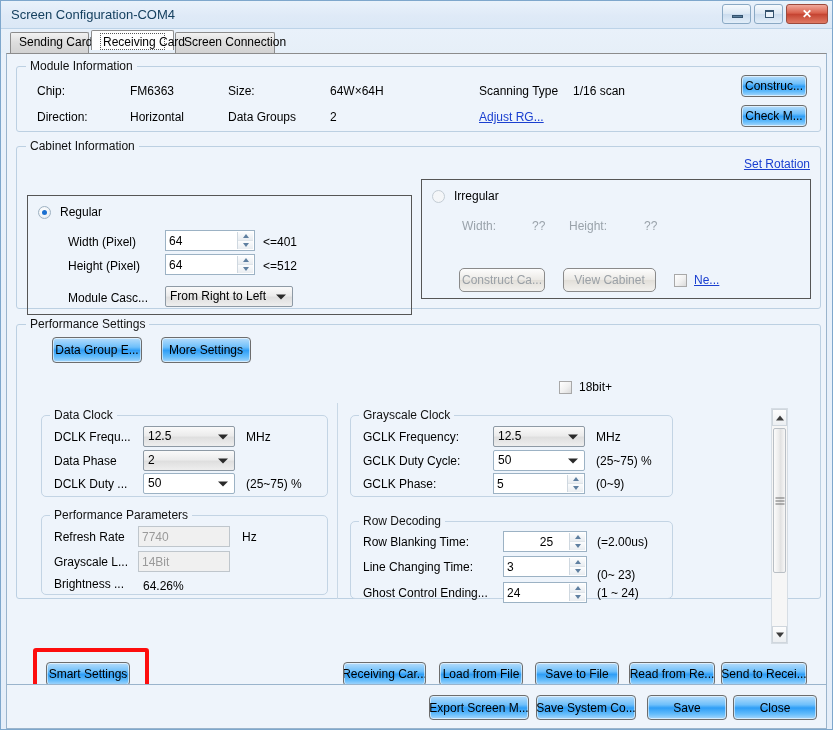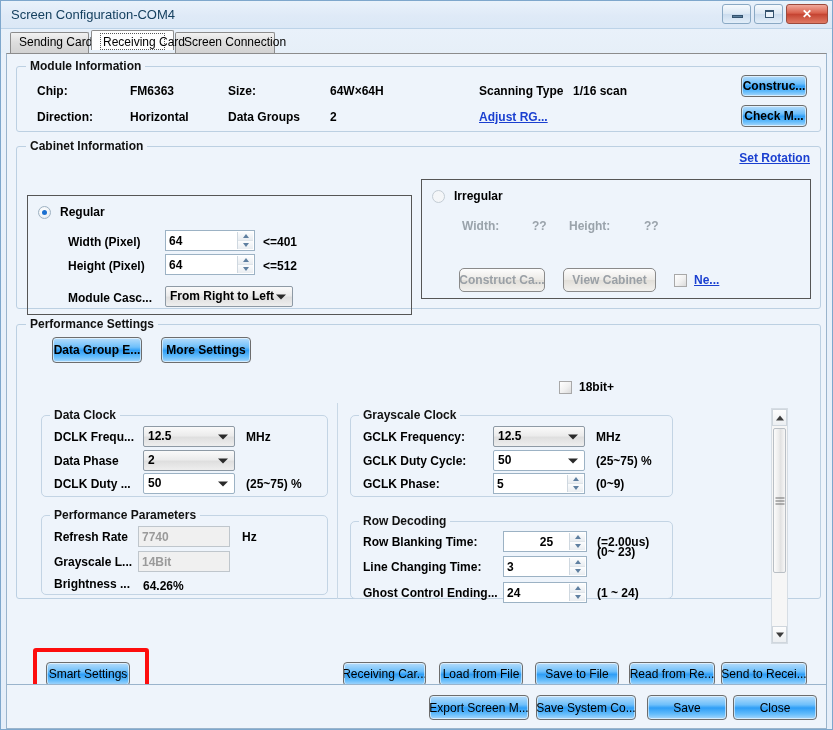--- a/index.html
+++ b/index.html
@@ -111,21 +111,20 @@
     position: absolute; left: 0; right: 0; bottom: 0; height: 44px;
     border-top: 1px solid #9ab4cc;
     background: #eef4fb;
   }
 
   
   .group {
     position: absolute;
     border: 1px solid #bcd0e2;
     border-radius: 3px;
-    font-weight: bold;
   }
   .group > .legend {
     position: absolute; top: -8px; left: 9px;
     background: #eef4fb;
     padding: 0 4px;
     font-size: 12px; color: #111;
     white-space: nowrap;
   }
   .subgroup {
     position: absolute;
@@ -354,21 +353,21 @@
         <div class="btn" style="left:724px;top:8px;width:66px;height:22px;">
           <span>Construc...</span>
         </div>
         <div class="btn" style="left:724px;top:38px;width:66px;height:22px;">
           <span>Check M...</span>
         </div>
       </div>
 
       <div class="group" style="left:9px;top:92px;width:805px;height:163px;">
         <span class="legend">Cabinet Information</span>
-        <a class="link" style="right:10px;top:4px;margin-left:44px;">Set Rotation</a>
+        <a class="link" style="right:10px;top:10px;margin-left:44px;">Set Rotation</a>
 
         <div class="panel-box" style="left:10px;top:48px;width:385px;height:120px;">
           <span class="radio checked" style="left:10px;top:10px;"></span>
           <span class="lbl" style="left:32px;top:9px;">Regular</span>
 
           <span class="lbl" style="left:40px;top:39px;">Width (Pixel)</span>
           <div class="tin" style="left:137px;top:34px;width:90px;height:21px;">
             <span>64</span>
             <span class="spin">
                 <span class="up"></span>
@@ -509,21 +508,21 @@
           <span class="lbl" style="left:246px;top:13px;">(=2.00us)</span>
 
           <span class="lbl" style="left:12px;top:38px;">Line Changing Time:</span>
           <div class="tin" style="left:152px;top:34px;width:84px;height:21px;">
             <span>3</span>
             <span class="spin">
                 <span class="up"></span>
                 <span class="dn"></span>
               </span>
           </div>
-          <span class="lbl" style="left:246px;top:23px;">(0~ 23)</span>
+          <span class="lbl" style="left:246px;top:46px;">(0~ 23)</span>
 
           <span class="lbl" style="left:12px;top:64px;">Ghost Control Ending...</span>
           <div class="tin" style="left:152px;top:60px;width:84px;height:21px;">
             <span>24</span>
             <span class="spin">
                 <span class="up"></span>
                 <span class="dn"></span>
               </span>
           </div>
           <span class="lbl" style="left:246px;top:64px;">(1 ~ 24)</span>

